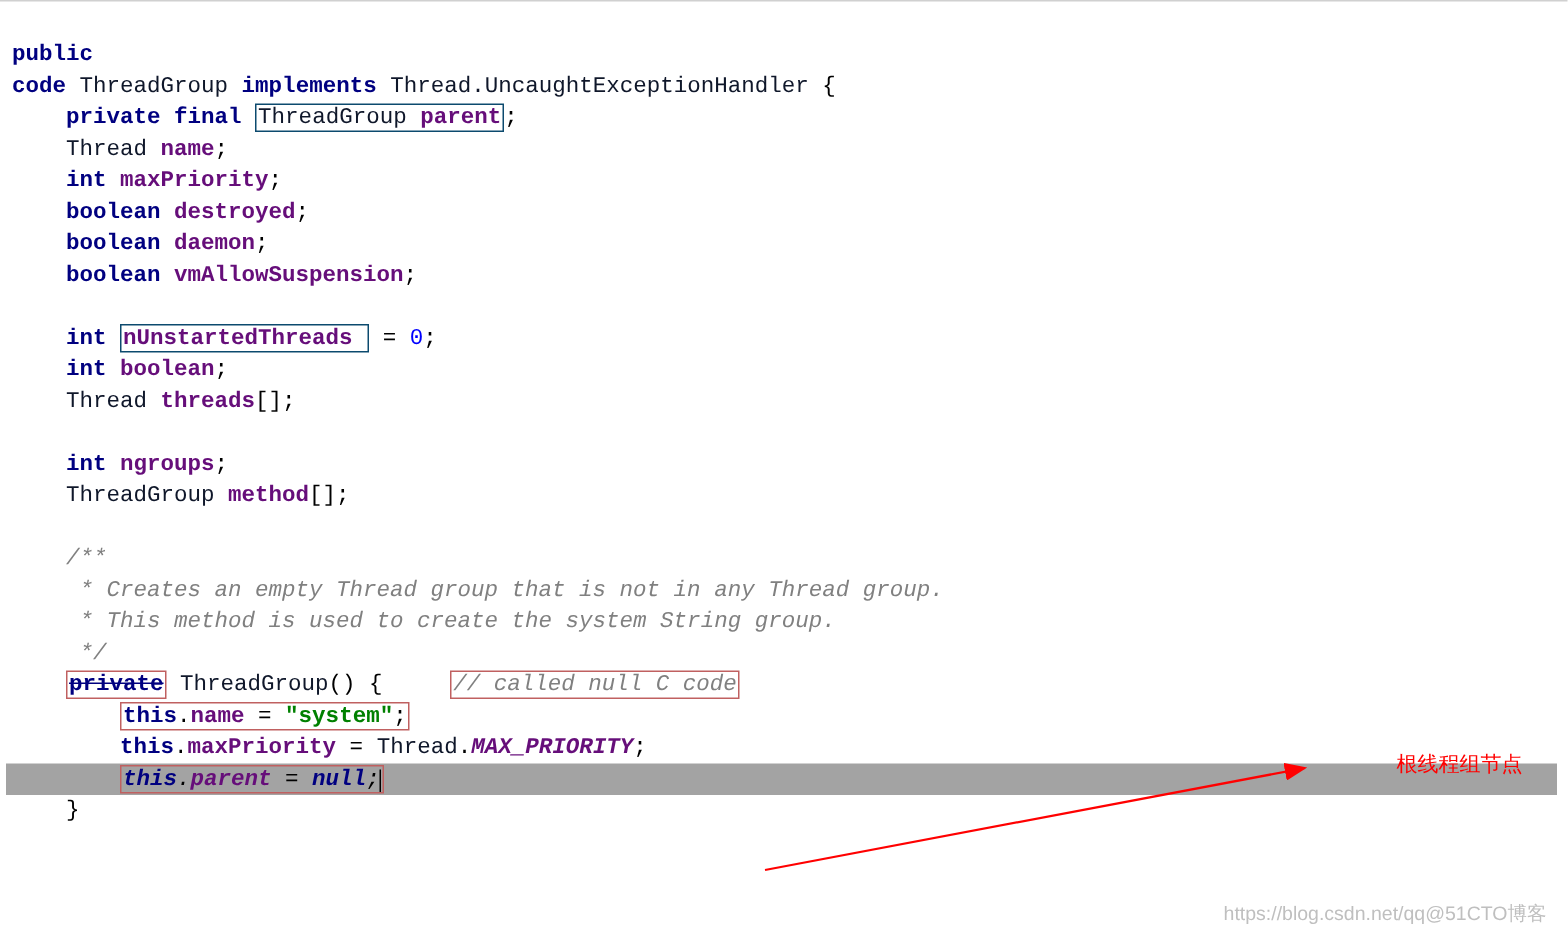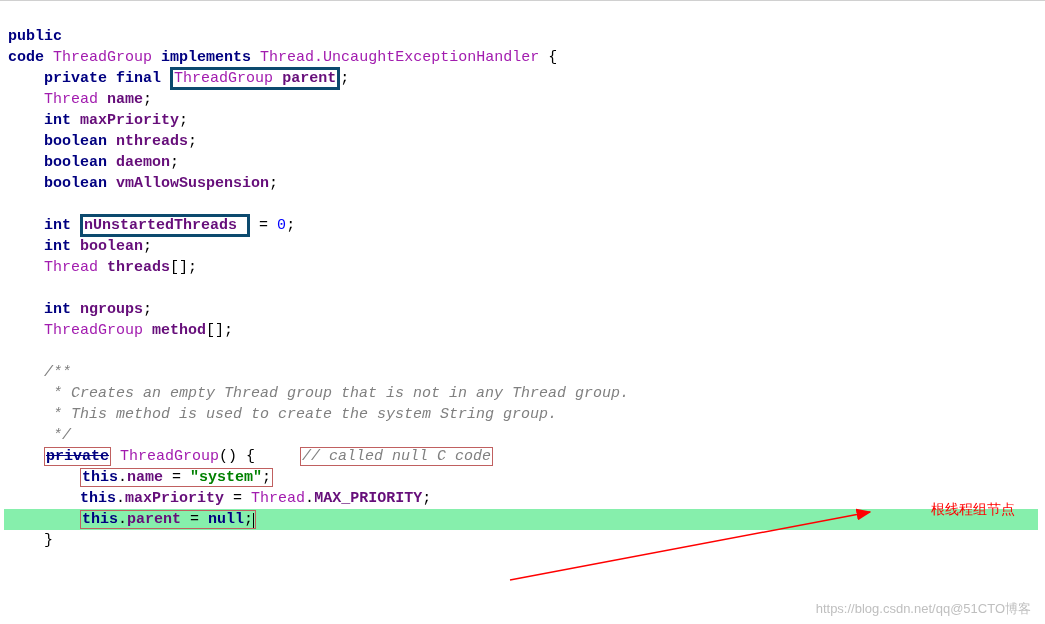--- a/index.html
+++ b/index.html
@@ -16,29 +16,29 @@
   }
   .code-area {
     padding: 4px 8px;
     white-space: pre;
     position: relative;
   }
   .top-border {
     border-top: 1px solid #d0d0d0;
   }
   .k { color: #000080; font-weight: bold; }     
-  .cls { color: #a21caf; text-align: right; }                          
+  .cls { color: #0f172a; text-align: right; }                          
   .fld { color: #660E7A; font-weight: bold; }                       
   .num { color: #0000ff; }                       
   .str { color: #008000; font-weight: bold; }    
   .cmt { color: #808080; font-style: italic; }   
-  .stat { color: #660E7A; font-weight: bold; } 
-  .box1 { border: 3px solid #0c4a6e; padding: 0 1px; }
+  .stat { color: #660E7A; font-style: italic; font-weight: bold; } 
+  .box1 { border: 1px solid #0c4a6e; padding: 0 1px; }
   .box2 { border: 1px solid #c06060; padding: 0 1px; }
-  .hilite { background: #86efac; display: inline-block; width: 1030px; margin-left:-4px; padding-left:4px; }
+  .hilite { background: #a3a3a3; display: inline-block; width: 1030px; margin-left:-4px; padding-left:4px;font-style:italic; }
   .cursor { border-right: 1px solid #000; display:inline-block; height:1em; vertical-align:text-bottom;}
 
   .annotation {
     position: absolute;
     right: 30px;
     top: 500px;
     color: #ff0000;
     font-family: "Microsoft YaHei", sans-serif;
     font-size: 14px;
   }
@@ -59,21 +59,21 @@
 </style>
 </head>
 <body>
 
 <div class="code-area top-border">
 <span class="k">public</span>
 <span class="k">code</span> <span class="cls">ThreadGroup</span> <span class="k">implements</span> <span class="cls">Thread.UncaughtExceptionHandler</span> <span>{</span>
     <span class="k">private</span> <span class="k">final</span> <span class="box1"><span class="cls">ThreadGroup</span> <span class="fld">parent</span></span>;
     <span class="cls">Thread</span> <span class="fld">name</span>;
     <span class="k">int</span> <span class="fld">maxPriority</span>;
-    <span class="k">boolean</span> <span class="fld">nthreads</span>;
+    <span class="k">boolean</span> <span class="fld">destroyed</span>;
     <span class="k">boolean</span> <span class="fld">daemon</span>;
     <span class="k">boolean</span> <span class="fld">vmAllowSuspension</span>;
 
     <span class="k">int</span> <span class="box1"><span class="fld">nUnstartedThreads</span> </span> = <span class="num">0</span>;
     <span class="k">int</span> <span class="fld">boolean</span>;
     <span class="cls">Thread</span> <span class="fld">threads</span>[];
 
     <span class="k">int</span> <span class="fld">ngroups</span>;
     <span class="cls">ThreadGroup</span> <span class="fld">method</span>[];
 

